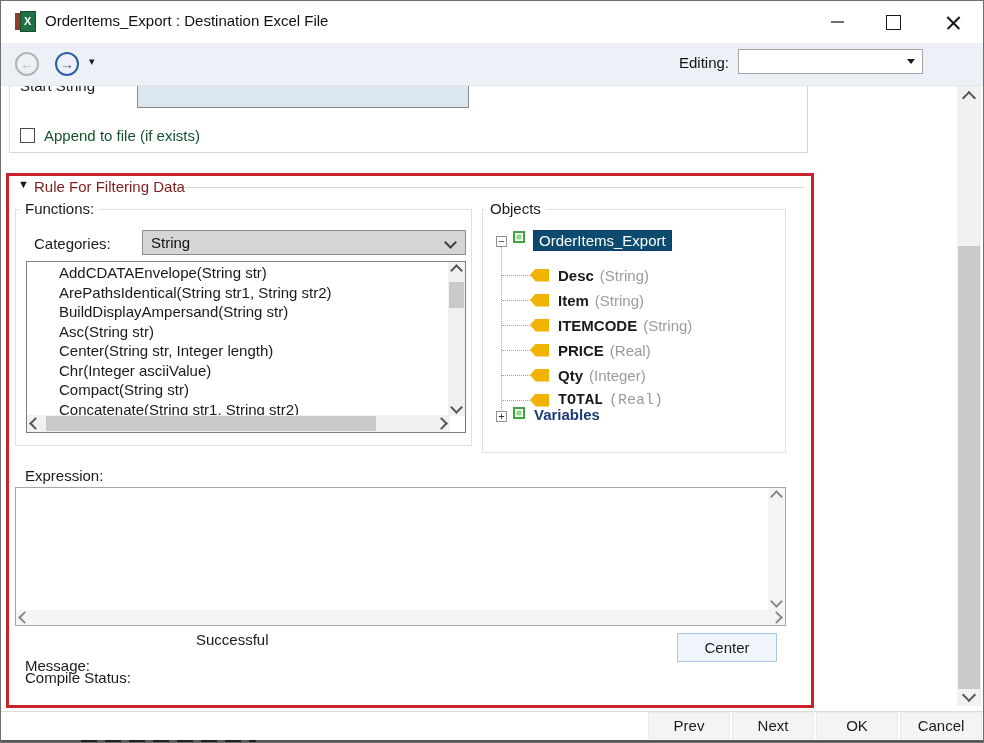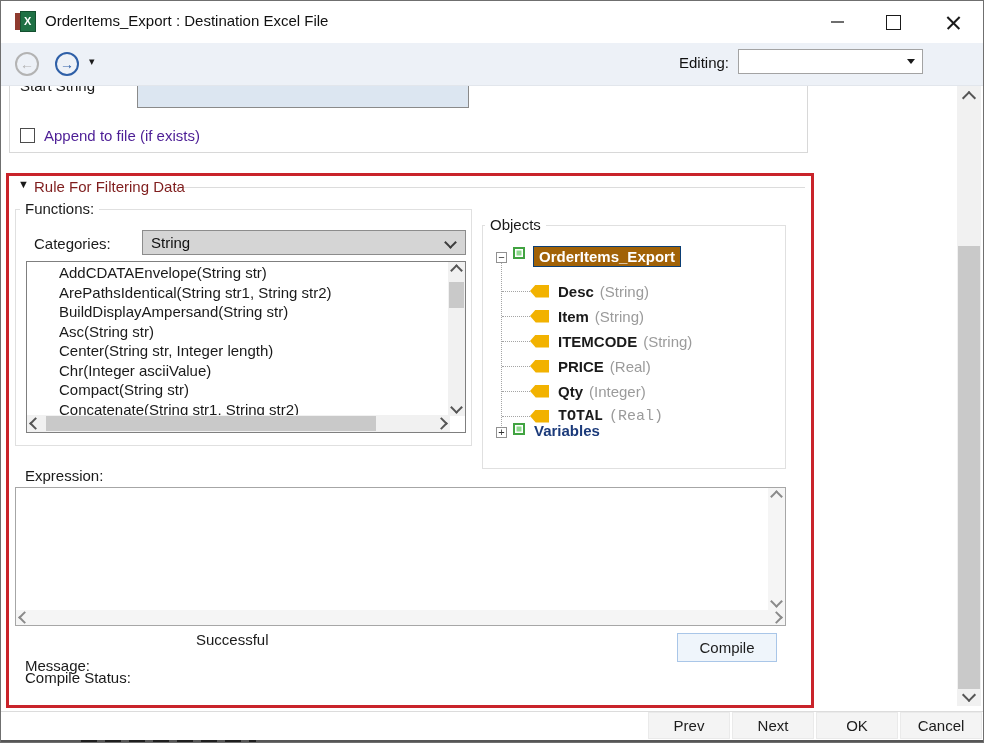--- a/index.html
+++ b/index.html
@@ -26,21 +26,21 @@
   
   .xbox{width:11px;height:11px;background:#fff;border:1px solid #919191;
     font-size:11px;line-height:8px;text-align:center;color:#333;}
   .gsq{width:12px;height:12px;background:#8cd98c;border:2px solid #41a341;box-shadow:inset 0 0 0 1.5px #fff;}
   .tag{width:19px;height:13px;background:#f2b200;
     clip-path:polygon(0 50%,30% 0,100% 0,100% 100%,30% 100%);}
   .dotv{border-left:1px dotted #a5a5a5;width:0;}
   .doth{border-top:1px dotted #a5a5a5;height:0;}
   .tname{font-weight:bold;color:#1a1a1a;}
   .ttype{color:#9b9b9b;margin-left:6px;}
-  .sel-node{background:#a16207;border:1px solid #0b3e75;color:#fff;font-weight:bold;padding:0 5px;line-height:19px;}
+  .sel-node{background:#0c4a6e;border:1px solid #0b3e75;color:#fff;font-weight:normal;padding:0 5px;line-height:19px;}
   
   .fitem{padding:0 4px;line-height:19.5px;white-space:nowrap;}
   
   .fbtn{background:#f4f4f4;border:1px solid #eaeaea;display:flex;align-items:center;justify-content:center;color:#1c1c1c;}
   .circle-btn{width:24px;height:24px;border-radius:50%;display:flex;align-items:center;justify-content:center;font-size:14px;font-weight:bold;background:transparent;}
 </style>
 </head>
 <body>
 
 <div class="window">
@@ -86,21 +86,21 @@
   </div>
 
   <div class="abs" style="left:8px;top:85px;width:799px;height:67px;border:1px solid #d8d8d8;border-top:none;background:#fff;">
     <div class="abs" style="left:10px;top:0;width:110px;height:10px;overflow:hidden;">
       <span style="display:block;margin-top:-9px;">Start String</span>
     </div>
     <div class="abs" style="left:127px;top:0;width:332px;height:22px;background:#dce6f1;border:1px solid #8a8a8a;border-top:none;">
       <span class="abs nowrap" style="left:4px;top:2px;"></span>
     </div>
     <div class="abs" style="left:10px;top:42px;width:15px;height:15px;background:#fff;border:1px solid #4c4c4c;"></div>
-    <div class="abs nowrap" style="left:34px;top:41px;color:#4c1d95;">Append to file (if exists)</div>
+    <div class="abs nowrap" style="left:34px;top:41px;color:#14532d;">Append to file (if exists)</div>
   </div>
 
   <div class="abs" style="left:5px;top:172px;width:808px;height:535px;border:3px solid #c9232a;"></div>
 
   <div class="abs" style="left:172px;top:186px;width:632px;height:1px;background:#dcdcdc;"></div>
   <div class="abs" style="left:17px;top:177px;font-size:11px;color:#1a1a1a;">
     <span>▼</span>
   </div>
   <div class="abs nowrap" style="left:33px;top:177px;color:#7f1d1d;">Rule For Filtering Data</div>
 
@@ -140,21 +140,21 @@
             <span class="chev left"></span>
           </div>
         <div class="sb-thumb abs" style="left:19px;top:1px;width:330px;height:15px;"></div>
         <div class="sb-btn abs" style="right:0;top:0;width:17px;height:17px;">
             <span class="chev right"></span>
           </div>
       </div>
     </div>
   </div>
 
-  <div class="abs grp" style="left:481px;top:208px;width:304px;height:244px;margin-top:16px;">
+  <div class="abs grp" style="left:481px;top:208px;width:304px;height:244px;">
     <div class="grp-label nowrap" style="left:2px;">Objects</div>
 
     <div class="abs dotv" style="left:18px;top:34px;height:166px;"></div>
     <div class="abs doth" style="left:19px;top:65px;width:28px;"></div>
     <div class="abs doth" style="left:19px;top:90px;width:28px;"></div>
     <div class="abs doth" style="left:19px;top:115px;width:28px;"></div>
     <div class="abs doth" style="left:19px;top:140px;width:28px;"></div>
     <div class="abs doth" style="left:19px;top:165px;width:28px;"></div>
     <div class="abs doth" style="left:19px;top:190px;width:28px;"></div>
 
@@ -227,21 +227,21 @@
           <span class="chev right" style="border-color:#8a8a8a;"></span>
         </div>
     </div>
   </div>
 
   <div class="abs nowrap" style="left:24px;top:668px;">Compile Status:</div>
   <div class="abs nowrap" style="left:195px;top:630px;">Successful</div>
   <div class="abs nowrap" style="left:24px;top:656px;">Message:</div>
   <div class="abs nowrap" style="left:195px;top:656px;"></div>
   <div class="abs" style="left:676px;top:632px;width:100px;height:29px;background:#eff5fb;border:1px solid #a9c6e8;display:flex;align-items:center;justify-content:center;color:#1c1c1c;">
-    <span>Compile</span>
+    <span>Center</span>
   </div>
 
   <div class="abs sb-track" style="left:956px;top:85px;width:24px;height:620px;">
     <div class="sb-btn" style="height:23px;">
         <span class="chev up" style="width:8px;height:8px;"></span>
       </div>
     <div class="sb-thumb abs" style="left:1px;top:160px;width:22px;height:443px;"></div>
     <div class="sb-btn abs" style="bottom:0;left:0;width:24px;height:23px;">
         <span class="chev down" style="width:8px;height:8px;"></span>
       </div>

